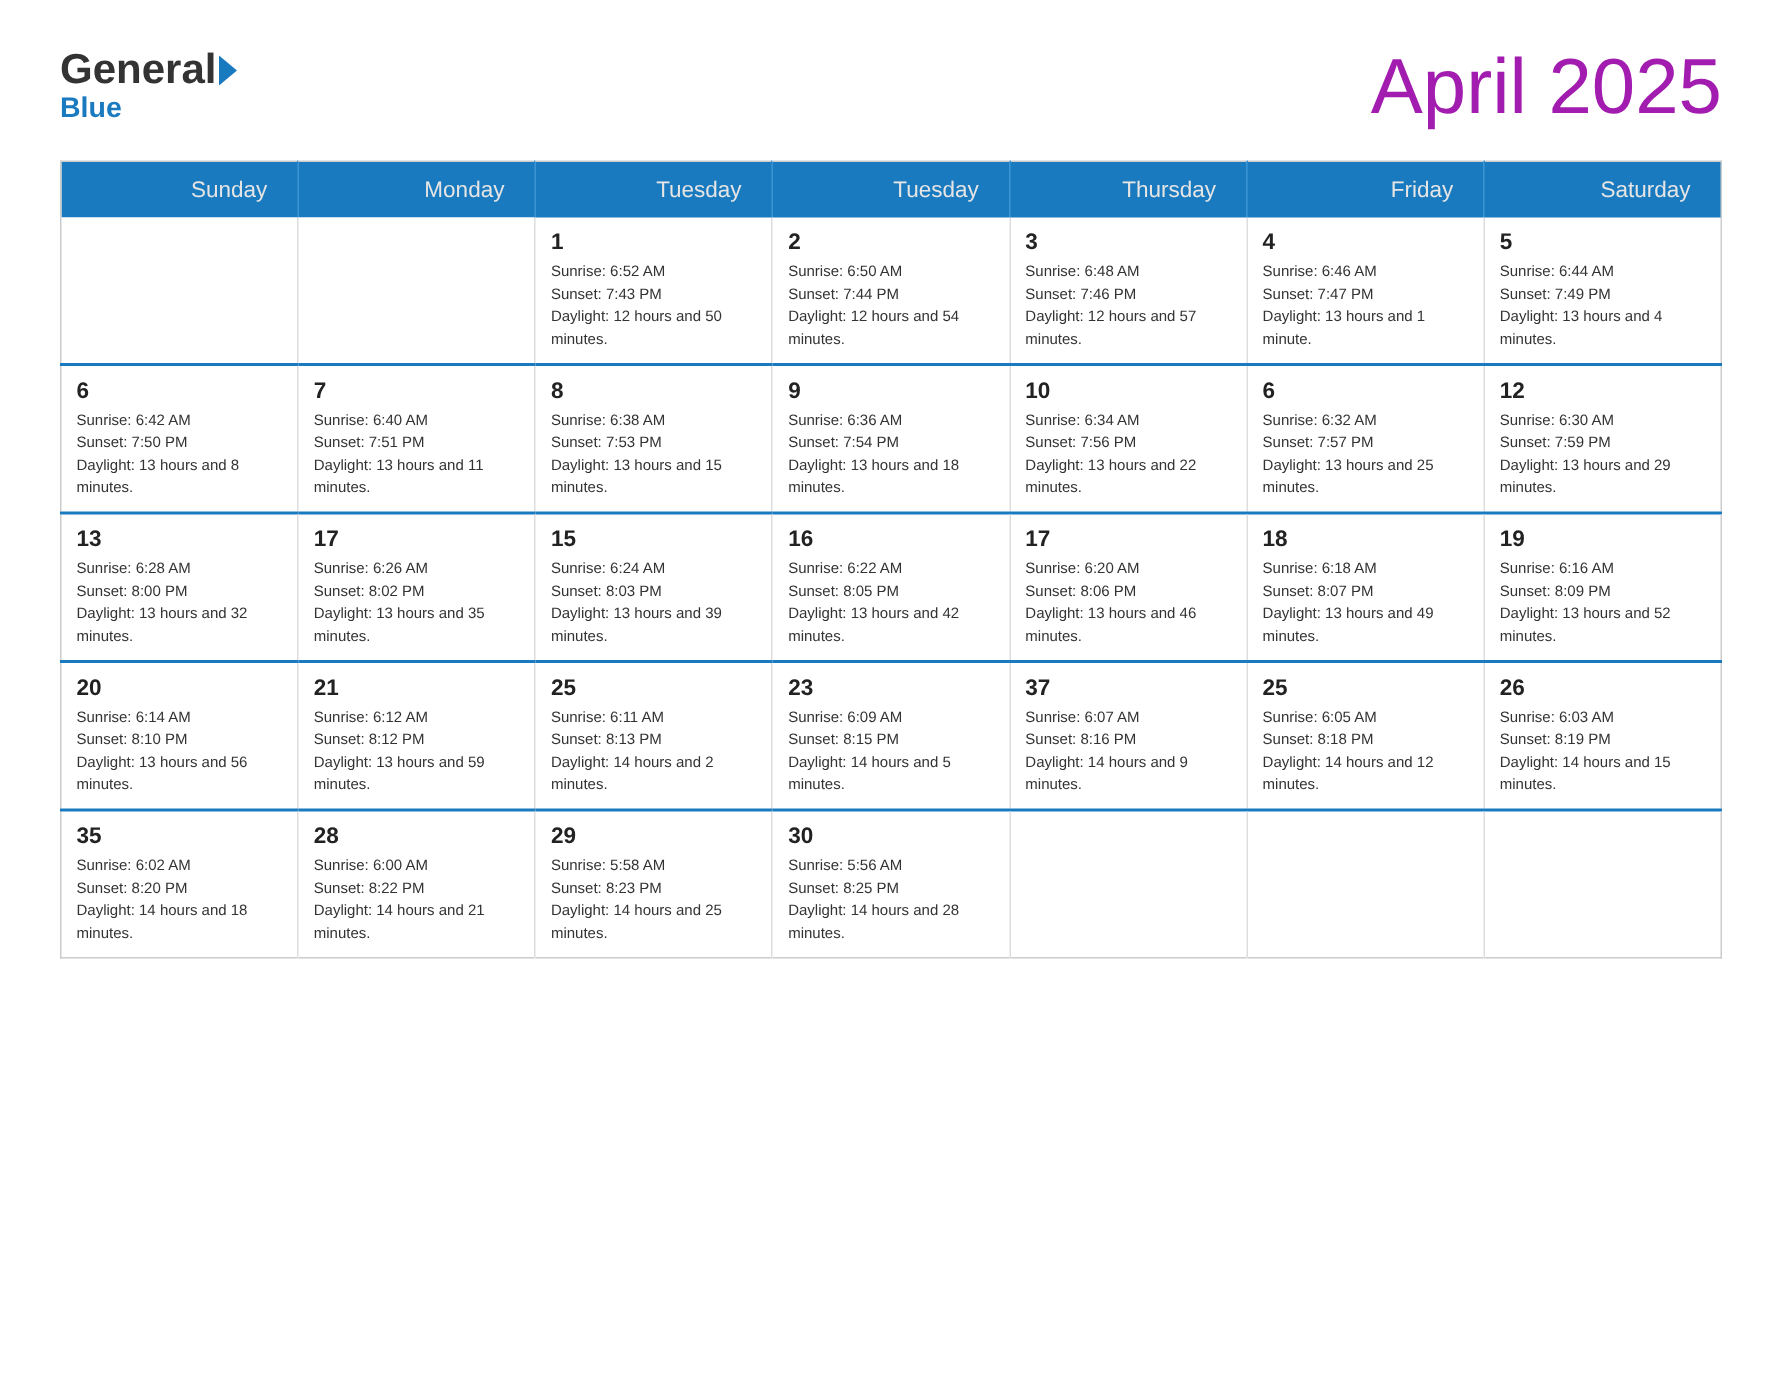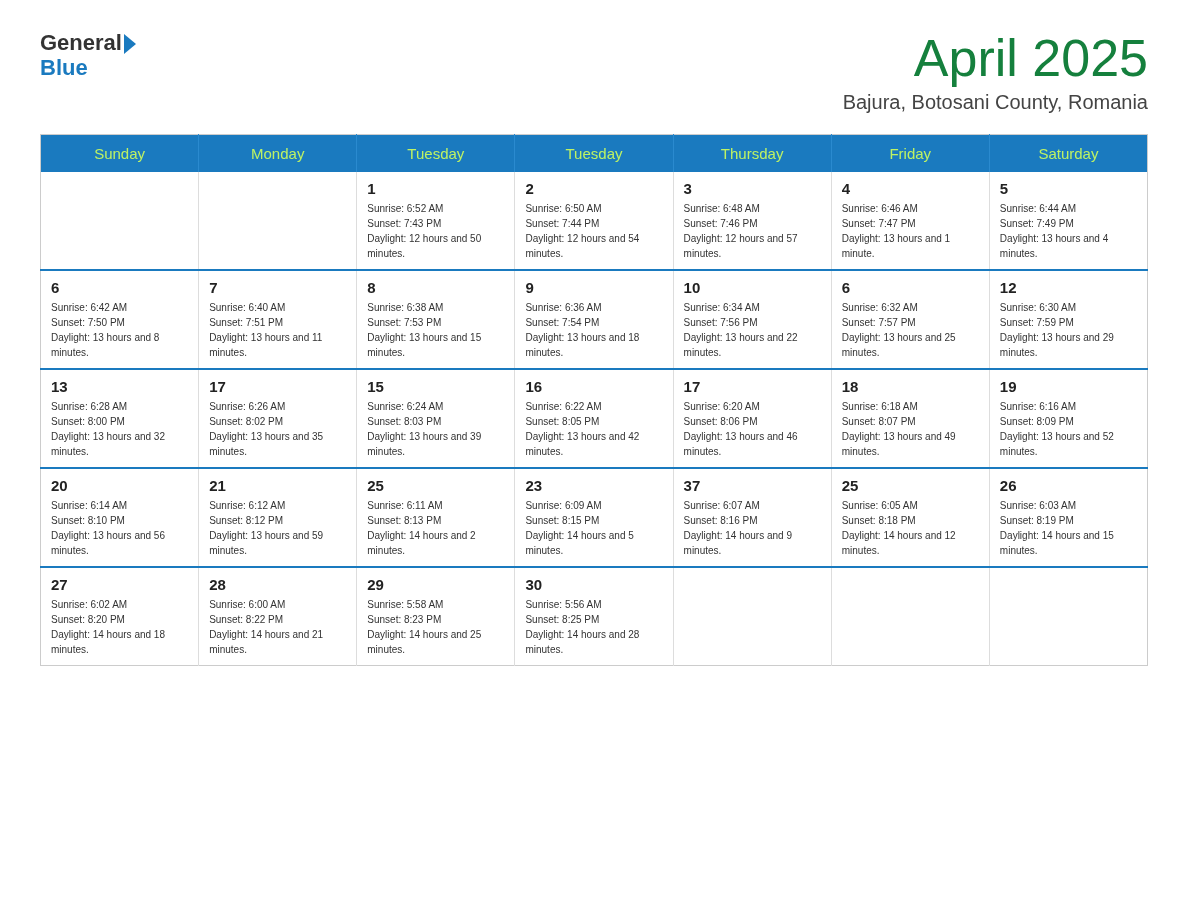--- a/index.html
+++ b/index.html
@@ -15,21 +15,21 @@
       justify-content: space-between;
       align-items: flex-start;
       margin-bottom: 20px;
     }
     .logo {
       display: flex;
       align-items: center;
       gap: 0;
     }
     .logo-text {
-      font-size: 22px;
+      font-size: 28px;
       font-weight: bold;
       color: #333;
     }
     .logo-blue {
       color: #1a7abf;
     }
     .logo-arrow {
       width: 0;
       height: 0;
       border-left: 12px solid #1a7abf;
@@ -37,38 +37,38 @@
       border-bottom: 10px solid transparent;
       margin-left: 2px;
       margin-top: 2px;
     }
     .title-section {
       text-align: right;
     }
     .page-title {
       font-size: 52px;
       font-weight: 300;
-      color: #15803d;
+      color: #a21caf;
       line-height: 1.1;
     }
     .subtitle {
       font-size: 20px;
       color: #444;
       margin-top: 4px;
     }
     .calendar {
       width: 100%;
       border-collapse: collapse;
       border: 1px solid #ccc;
     }
     .calendar th {
       background: #1a7abf;
-      color: #bef264;
-      padding: 10px 4px;
-      text-align: center;
+      color: #e5e5e5;
+      padding: 10px 20px;
+      text-align: right;
       font-size: 15px;
       font-weight: normal;
       border-right: 1px solid #2a8acf;
     }
     .calendar th:last-child {
       border-right: none;
     }
     .calendar td {
       vertical-align: top;
       padding: 8px 10px;
@@ -103,26 +103,25 @@
 </head>
 <body>
 
 <div class="header">
   <div class="logo">
     <div style="display:flex; flex-direction:column; line-height:1.15;">
       <div style="display:flex; align-items:center;">
         <span class="logo-text">General</span>
         <div class="logo-arrow"></div>
       </div>
-      <span class="logo-text logo-blue" style="font-size:22px; font-weight:bold;">Blue</span>
+      <span class="logo-text logo-blue" style="font-size:19px; font-weight:bold;">Blue</span>
     </div>
   </div>
   <div class="title-section">
     <div class="page-title">April 2025</div>
-    <div class="subtitle">Bajura, Botosani County, Romania</div>
   </div>
 </div>
 
 <table class="calendar">
   <thead>
     <tr>
     <th>Sunday</th>
         <th>Monday</th>
         <th>Tuesday</th>
         <th>Tuesday</th>
@@ -241,21 +240,21 @@
           <div class="day-number">25</div>
           <div class="day-info">Sunrise: 6:05 AM<br>Sunset: 8:18 PM<br>Daylight: 14 hours and 12 minutes.</div>
         </td>
         <td>
           <div class="day-number">26</div>
           <div class="day-info">Sunrise: 6:03 AM<br>Sunset: 8:19 PM<br>Daylight: 14 hours and 15 minutes.</div>
         </td>
       </tr>
       <tr>
         <td>
-          <div class="day-number">27</div>
+          <div class="day-number">35</div>
           <div class="day-info">Sunrise: 6:02 AM<br>Sunset: 8:20 PM<br>Daylight: 14 hours and 18 minutes.</div>
         </td>
         <td>
           <div class="day-number">28</div>
           <div class="day-info">Sunrise: 6:00 AM<br>Sunset: 8:22 PM<br>Daylight: 14 hours and 21 minutes.</div>
         </td>
         <td>
           <div class="day-number">29</div>
           <div class="day-info">Sunrise: 5:58 AM<br>Sunset: 8:23 PM<br>Daylight: 14 hours and 25 minutes.</div>
         </td>

